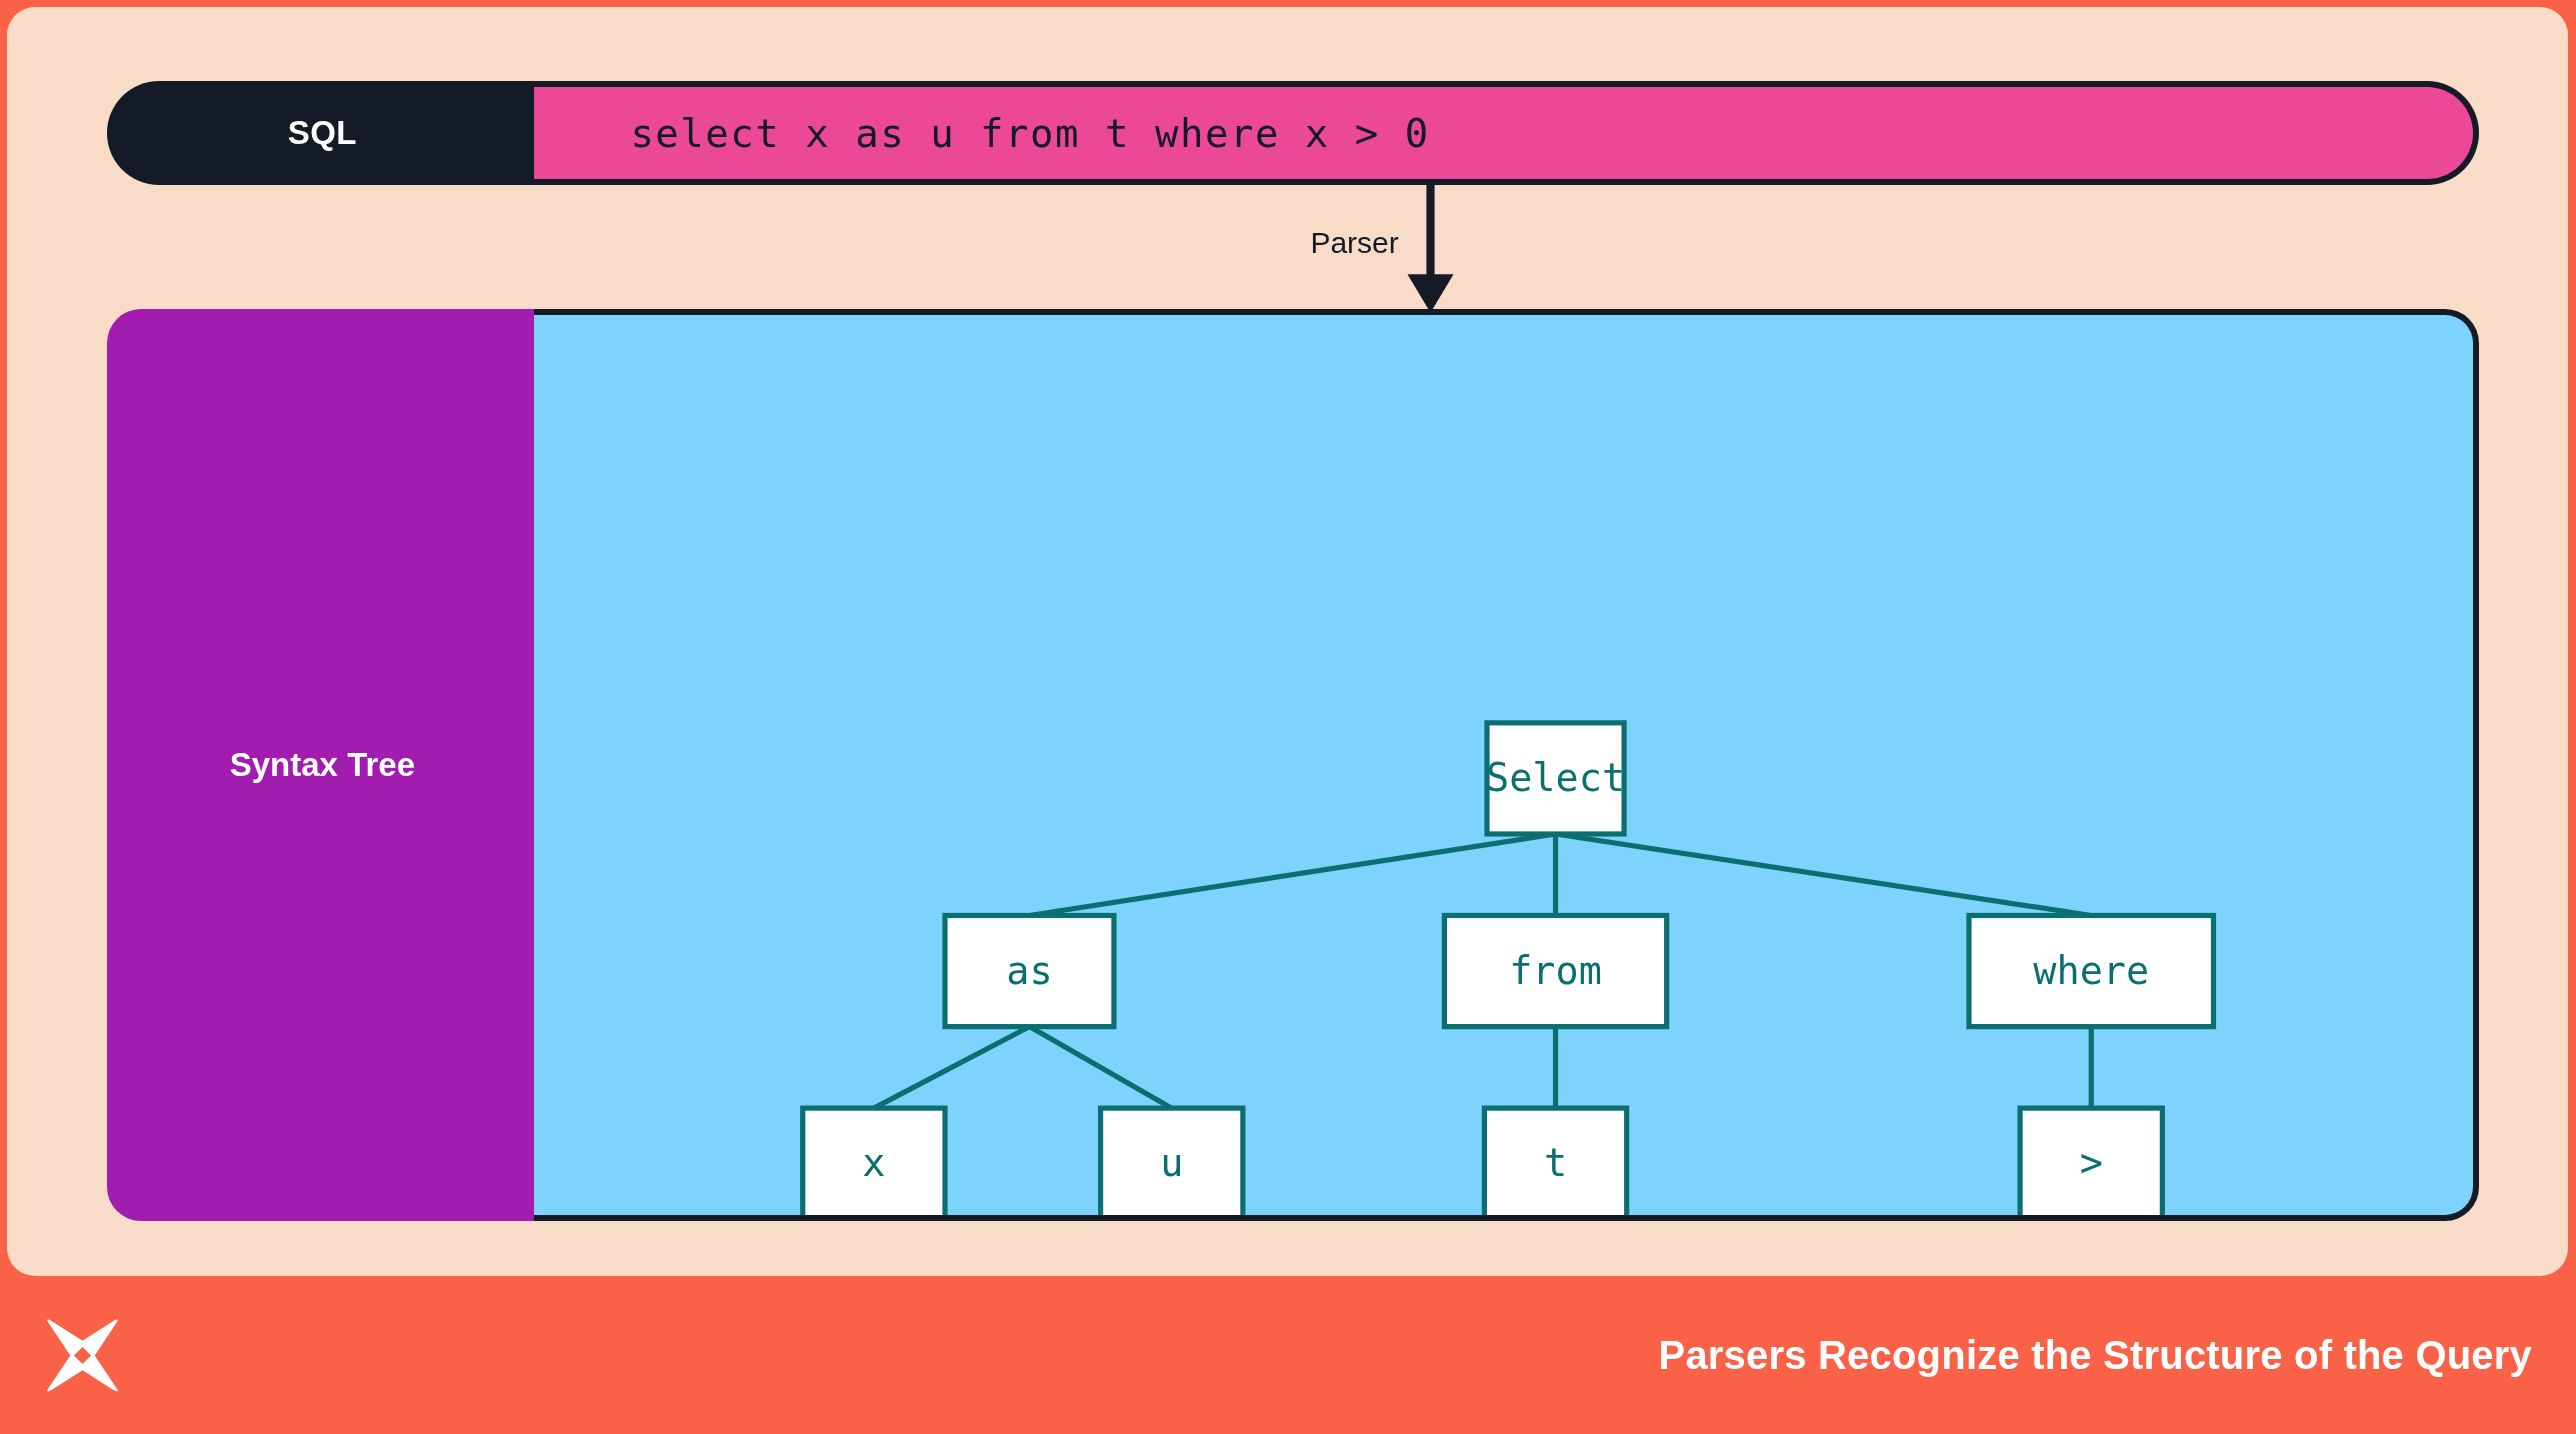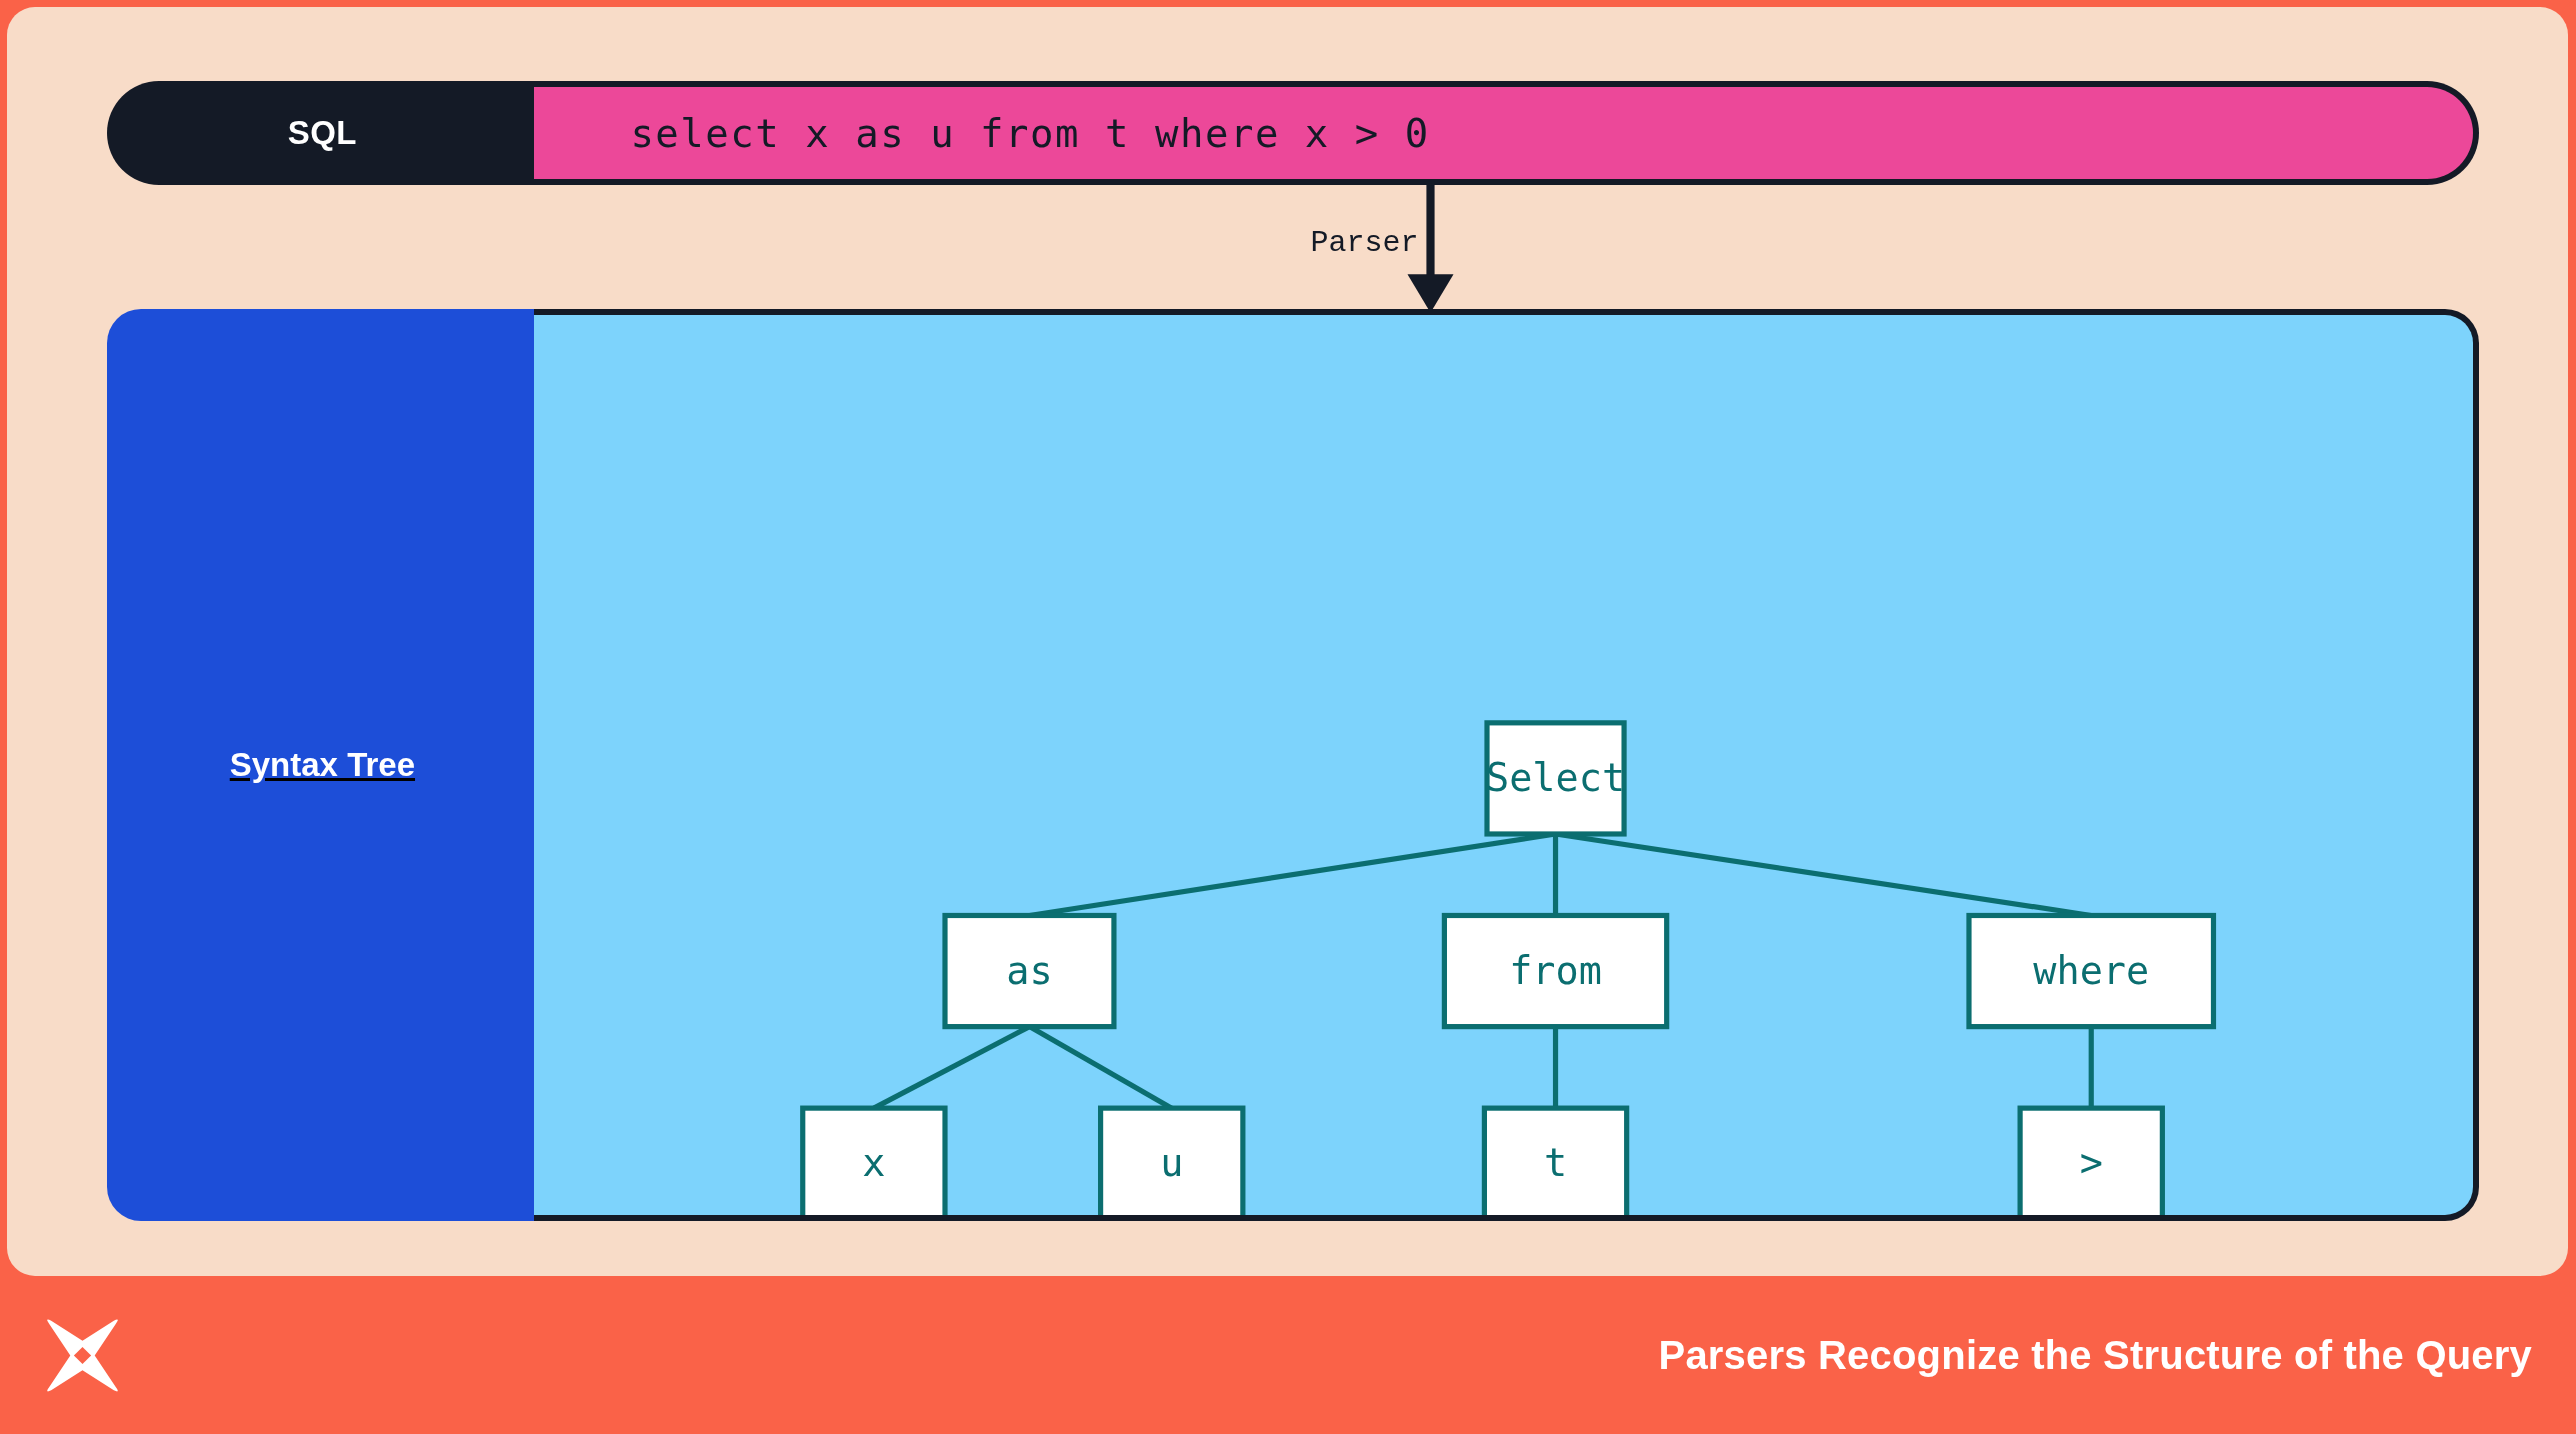--- a/index.html
+++ b/index.html
@@ -89,21 +89,21 @@
     left: 1260px;
     top: 178px;
     width: 311px;
     height: 130px;
   }
   #parser-label {
     position: absolute;
     left: 43px;
     top: 41px;
     color: #141A26;
-    font-family: Liberation Mono, monospace;
+    font-family: Liberation Sans, sans-serif;
     font-size: 30px;
     white-space: nowrap;
   }
   #parser-arrow {
     position: absolute;
     left: 130px;
     top: 0;
   }
 
   
@@ -113,26 +113,25 @@
     top: 302px;
     width: 2371px;
     height: 912px;
   }
   #tree-side {
     position: absolute;
     left: 0;
     top: 0;
     width: 430px;
     height: 912px;
-    background: #1d4ed8;
+    background: #a21caf;
     border-radius: 34px 0 0 34px;
     display: flex;
     align-items: center;
     justify-content: center;
-    text-decoration: underline;
   }
   #tree-side .lbl {
     color: #FFFFFF;
     font-size: 33px;
     font-weight: 700;
   }
   #tree-canvas {
     position: absolute;
     left: 427px;
     top: 0;

